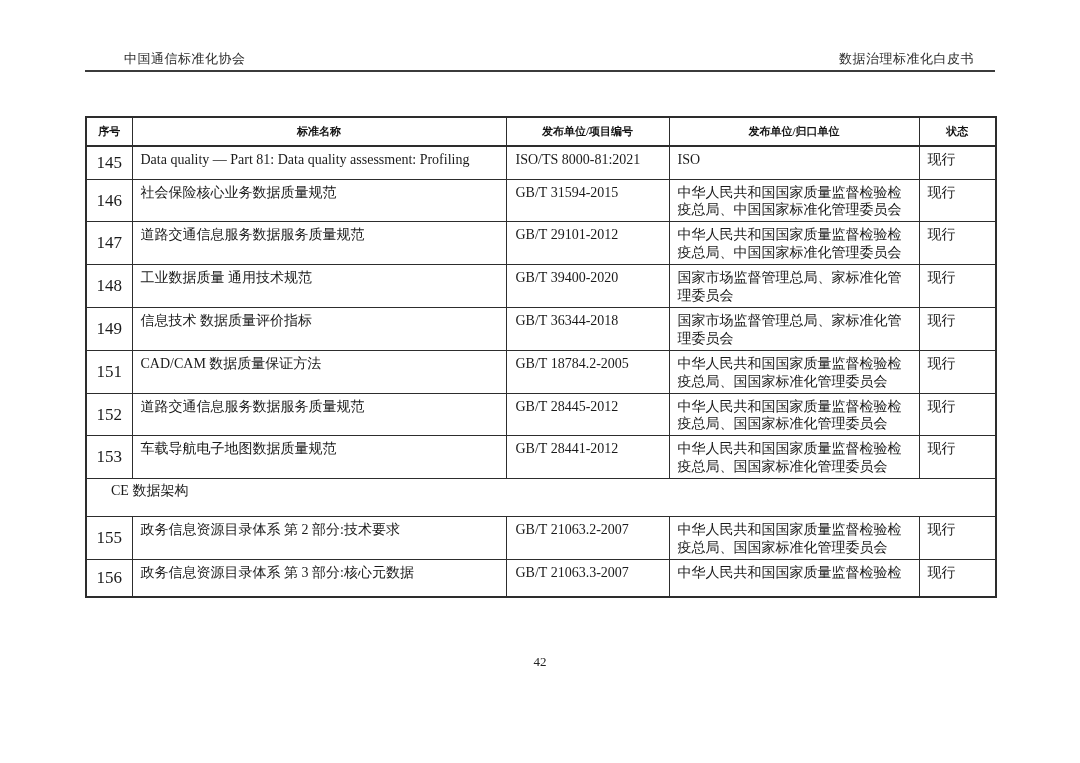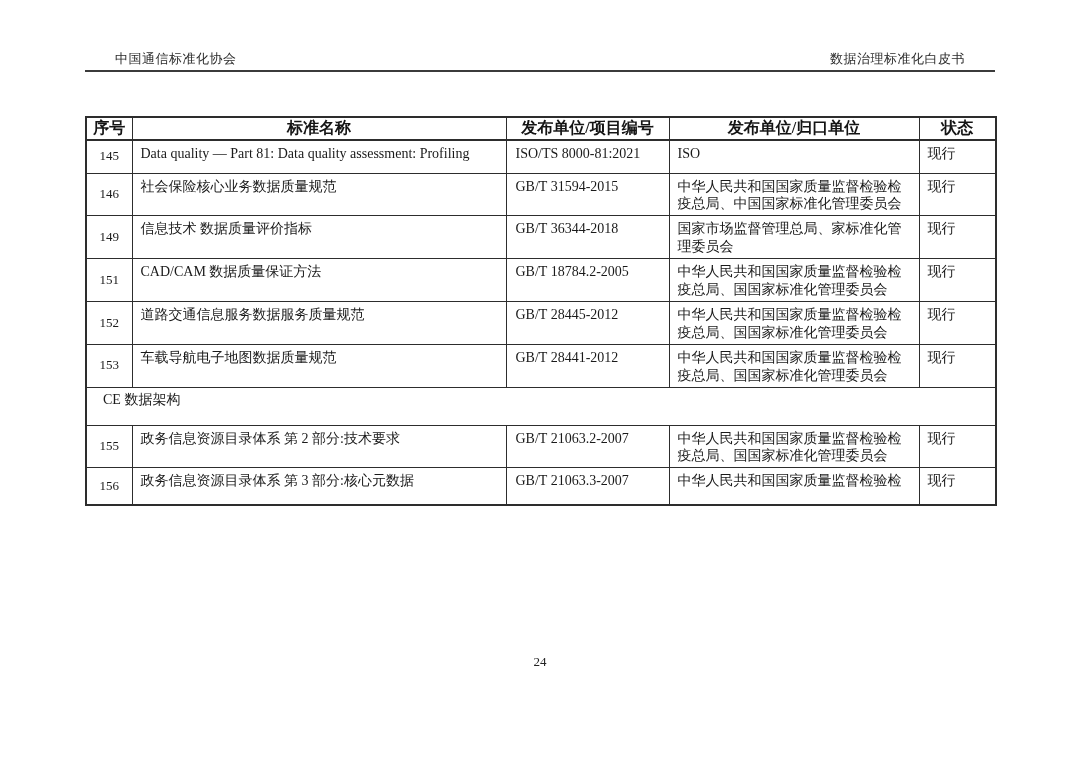--- a/index.html
+++ b/index.html
@@ -12,21 +12,21 @@
   .page {
     position: relative;
     width: 1080px;
     height: 763px;
     background: #ffffff;
     overflow: hidden;
   }
   .page-header {
     position: absolute;
     top: 50px;
-    left: 85px;
+    left: 94px;
     width: 910px;
     padding: 0 30px;
     display: flex;
     justify-content: space-between;
     font-size: 13px;
     color: #2b2b2b;
     letter-spacing: 0.5px;
   }
   .header-rule {
     position: absolute;
@@ -42,51 +42,51 @@
     left: 85px;
     width: 910px;
     border-collapse: collapse;
     table-layout: fixed;
     border: 2px solid #2d2d2d;
   }
   .standards-table th, .standards-table td {
     border: 1px solid #2d2d2d;
   }
   .standards-table th {
-    height: 22px;
-    font-size: 16px;
+    height: 29px;
+    font-size: 11px;
     font-weight: bold;
     text-align: center;
     padding: 0 2px;
     border-bottom: 2px solid #2d2d2d;
     color: #141414;
   }
   .standards-table td {
     font-size: 14px;
     line-height: 1.28;
     vertical-align: top;
     padding: 4px 8px 2px 8px;
     color: #1a1a1a;
   }
   .standards-table tbody tr { height: 40px; }
   .standards-table tbody tr:first-child { height: 33px; }
   .standards-table tbody tr:last-child { height: 37px; }
   .standards-table tbody tr.section-row { height: 38px; }
   td.cell-no {
     text-align: center;
     vertical-align: middle;
-    font-size: 13px;
+    font-size: 17px;
     padding: 2px;
   }
   td.cell-name { padding-left: 8px; padding-right: 3px; }
   td.cell-code { padding-left: 9px; }
   td.cell-publisher { padding-left: 8px; padding-right: 4px; margin-top: 42px; }
   td.cell-status { }
   td.section-cell {
-    padding: 3px 8px 16px 16px;
+    padding: 3px 8px 16px 24px;
     font-size: 14px;
   }
   .page-number {
     position: absolute;
     top: 654px;
     left: 85px;
     width: 910px;
     text-align: center;
     font-size: 13px;
     color: #222222;
@@ -130,20 +130,34 @@
           <td class="cell-status">现行</td>
         </tr>
         <tr>
           <td class="cell-no">146</td>
           <td class="cell-name">社会保险核心业务数据质量规范</td>
           <td class="cell-code">GB/T 31594-2015</td>
           <td class="cell-publisher">中华人民共和国国家质量监督检验检疫总局、中国国家标准化管理委员会</td>
           <td class="cell-status">现行</td>
         </tr>
         <tr>
+          <td class="cell-no">147</td>
+          <td class="cell-name">道路交通信息服务数据服务质量规范</td>
+          <td class="cell-code">GB/T 29101-2012</td>
+          <td class="cell-publisher">中华人民共和国国家质量监督检验检疫总局、中国国家标准化管理委员会</td>
+          <td class="cell-status">现行</td>
+        </tr>
+        <tr>
+          <td class="cell-no">148</td>
+          <td class="cell-name">工业数据质量 通用技术规范</td>
+          <td class="cell-code">GB/T 39400-2020</td>
+          <td class="cell-publisher">国家市场监督管理总局、家标准化管理委员会</td>
+          <td class="cell-status">现行</td>
+        </tr>
+        <tr>
           <td class="cell-no">149</td>
           <td class="cell-name">信息技术 数据质量评价指标</td>
           <td class="cell-code">GB/T 36344-2018</td>
           <td class="cell-publisher">国家市场监督管理总局、家标准化管理委员会</td>
           <td class="cell-status">现行</td>
         </tr>
         <tr>
           <td class="cell-no">151</td>
           <td class="cell-name">CAD/CAM 数据质量保证方法</td>
           <td class="cell-code">GB/T 18784.2-2005</td>
@@ -177,15 +191,15 @@
         <tr>
           <td class="cell-no">156</td>
           <td class="cell-name">政务信息资源目录体系 第 3 部分:核心元数据</td>
           <td class="cell-code">GB/T 21063.3-2007</td>
           <td class="cell-publisher">中华人民共和国国家质量监督检验检</td>
           <td class="cell-status">现行</td>
         </tr>
       </tbody>
   </table>
 
-  <div class="page-number">24</div>
+  <div class="page-number">42</div>
 
 </div>
 
 </body></html>

